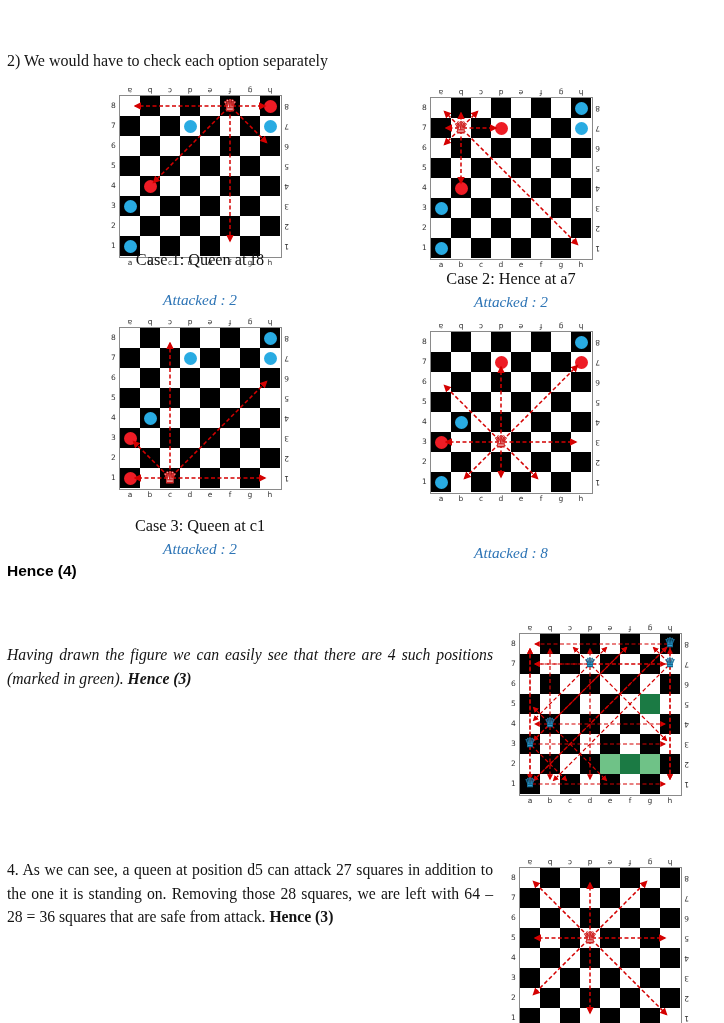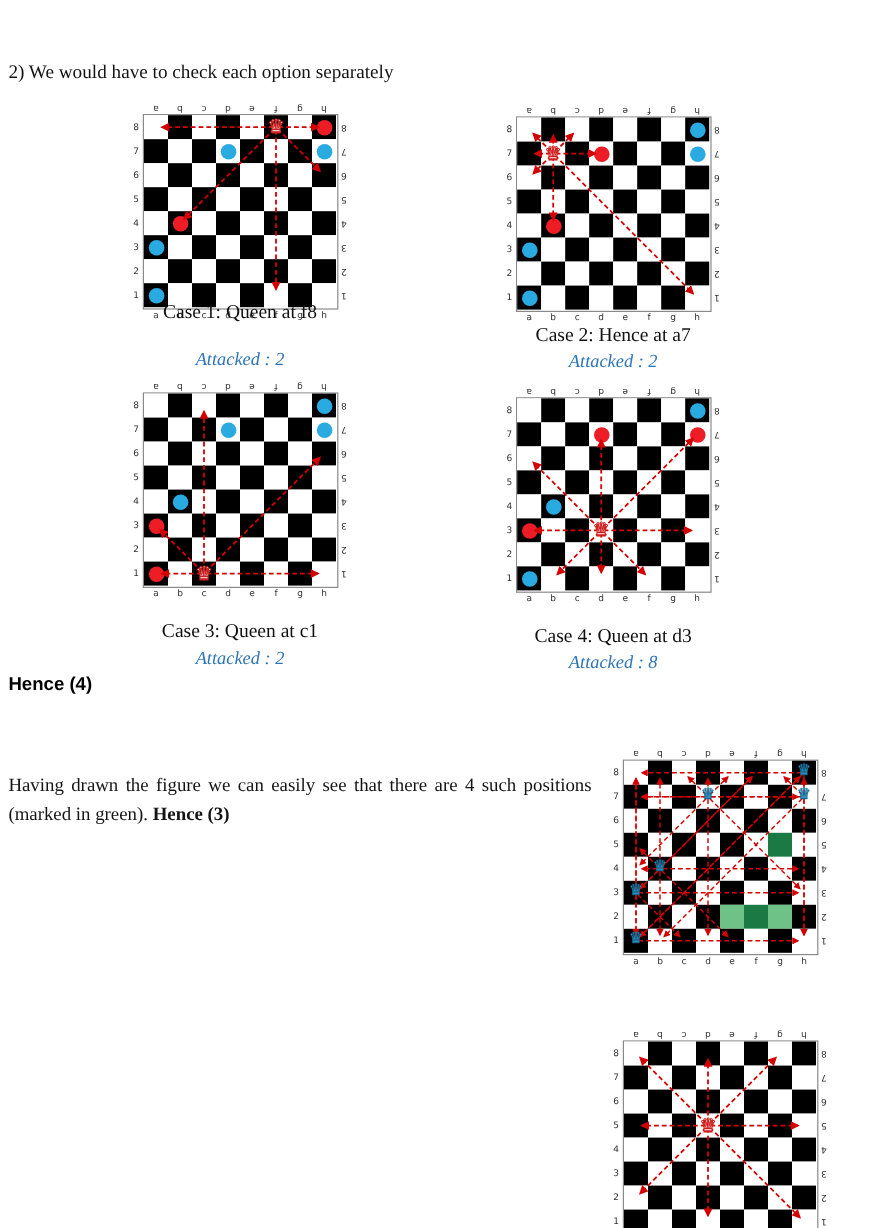--- a/index.html
+++ b/index.html
@@ -525,27 +525,26 @@
         <line x1="71.41421356237309" y1="108.58578643762691" x2="146.46446609406726" y2="33.53553390593274" stroke="#d40000" stroke-width="1.5" stroke-dasharray="4 2.5" marker-end="url(#ah3)"></line>
         <line x1="68.58578643762691" y1="111.41421356237309" x2="33.53553390593274" y2="146.46446609406726" stroke="#d40000" stroke-width="1.5" stroke-dasharray="4 2.5" marker-end="url(#ah3)"></line>
         <line x1="71.41421356237309" y1="111.41421356237309" x2="106.46446609406726" y2="146.46446609406726" stroke="#d40000" stroke-width="1.5" stroke-dasharray="4 2.5" marker-end="url(#ah3)"></line>
         <line x1="70" y1="112" x2="70" y2="145" stroke="#d40000" stroke-width="1.5" stroke-dasharray="4 2.5" marker-end="url(#ah3)"></line>
       </svg>
       <div class="queen q-white" style="left: 72px; top: 113px;">♛</div>
     </div>
 
   <div class="abs caption" style="left:108px;top:472px;">Case 3: Queen at c1</div>
   <div class="abs attacked" style="left:108px;top:496px;">Attacked : 2</div>
-  <div class="abs caption" style="left:419px;top:476px;">Case 4: Queen at d3</div>
   <div class="abs attacked" style="left:419px;top:500px;">Attacked : 8</div>
 
   <div class="abs hence" style="left:7px;top:518px;">Hence (4)</div>
 
   <div class="abs body-text" style="left:7px;top:579px;width:486px;">
-    <p style="margin-top:20px;"><span>Having drawn the figure we can easily see that there are 4 such positions (marked in green).  </span><span class="bold">Hence (3)</span></p>
+    <p style="margin-top:20px;font-style:italic;"><span>Having drawn the figure we can easily see that there are 4 such positions (marked in green).  </span><span class="bold">Hence (3)</span></p>
   </div>
 
   <div class="board-widget" style="left:508px;top:578px;">
       <div class="lbl" style="left: 12px; top: 173px; width: 20px;">a</div>
       <div class="lbl rot" style="left: 12px; top: 1px; width: 20px;">a</div>
       <div class="lbl" style="left: 0px; top: 12px; width: 11px; line-height: 20px;">8</div>
       <div class="lbl rot" style="left: 173px; top: 12px; width: 11px; line-height: 20px;">8</div>
       <div class="lbl" style="left: 32px; top: 173px; width: 20px;">b</div>
       <div class="lbl rot" style="left: 32px; top: 1px; width: 20px;">b</div>
       <div class="lbl" style="left: 0px; top: 32px; width: 11px; line-height: 20px;">7</div>
@@ -681,20 +680,23 @@
         <line x1="11.414213562373096" y1="148.5857864376269" x2="146.46446609406726" y2="13.535533905932738" stroke="#d40000" stroke-width="1.2" stroke-dasharray="4 2.5" marker-end="url(#ah4)"></line>
       </svg>
       <div class="queen q-blue" style="left: 152px; top: 13px;">♛</div>
       <div class="queen q-blue" style="left: 72px; top: 33px;">♛</div>
       <div class="queen q-blue" style="left: 152px; top: 33px;">♛</div>
       <div class="queen q-blue" style="left: 32px; top: 93px;">♛</div>
       <div class="queen q-blue" style="left: 12px; top: 113px;">♛</div>
       <div class="queen q-blue" style="left: 12px; top: 153px;">♛</div>
     </div>
 
+  <div class="abs body-text" style="left:7px;top:814px;width:486px;">
+    <p><span>4. As we can see, a queen at position d5 can attack 27 squares in addition to the one it is standing on. Removing those 28 squares, we are left with 64 – 28 = 36 squares that are safe from attack. </span><span class="bold">Hence (3)</span></p>
+  </div>
 
   <div class="board-widget" style="left:508px;top:812px;">
       <div class="lbl" style="left: 12px; top: 173px; width: 20px;">a</div>
       <div class="lbl rot" style="left: 12px; top: 1px; width: 20px;">a</div>
       <div class="lbl" style="left: 0px; top: 12px; width: 11px; line-height: 20px;">8</div>
       <div class="lbl rot" style="left: 173px; top: 12px; width: 11px; line-height: 20px;">8</div>
       <div class="lbl" style="left: 32px; top: 173px; width: 20px;">b</div>
       <div class="lbl rot" style="left: 32px; top: 1px; width: 20px;">b</div>
       <div class="lbl" style="left: 0px; top: 32px; width: 11px; line-height: 20px;">7</div>
       <div class="lbl rot" style="left: 173px; top: 32px; width: 11px; line-height: 20px;">7</div>

